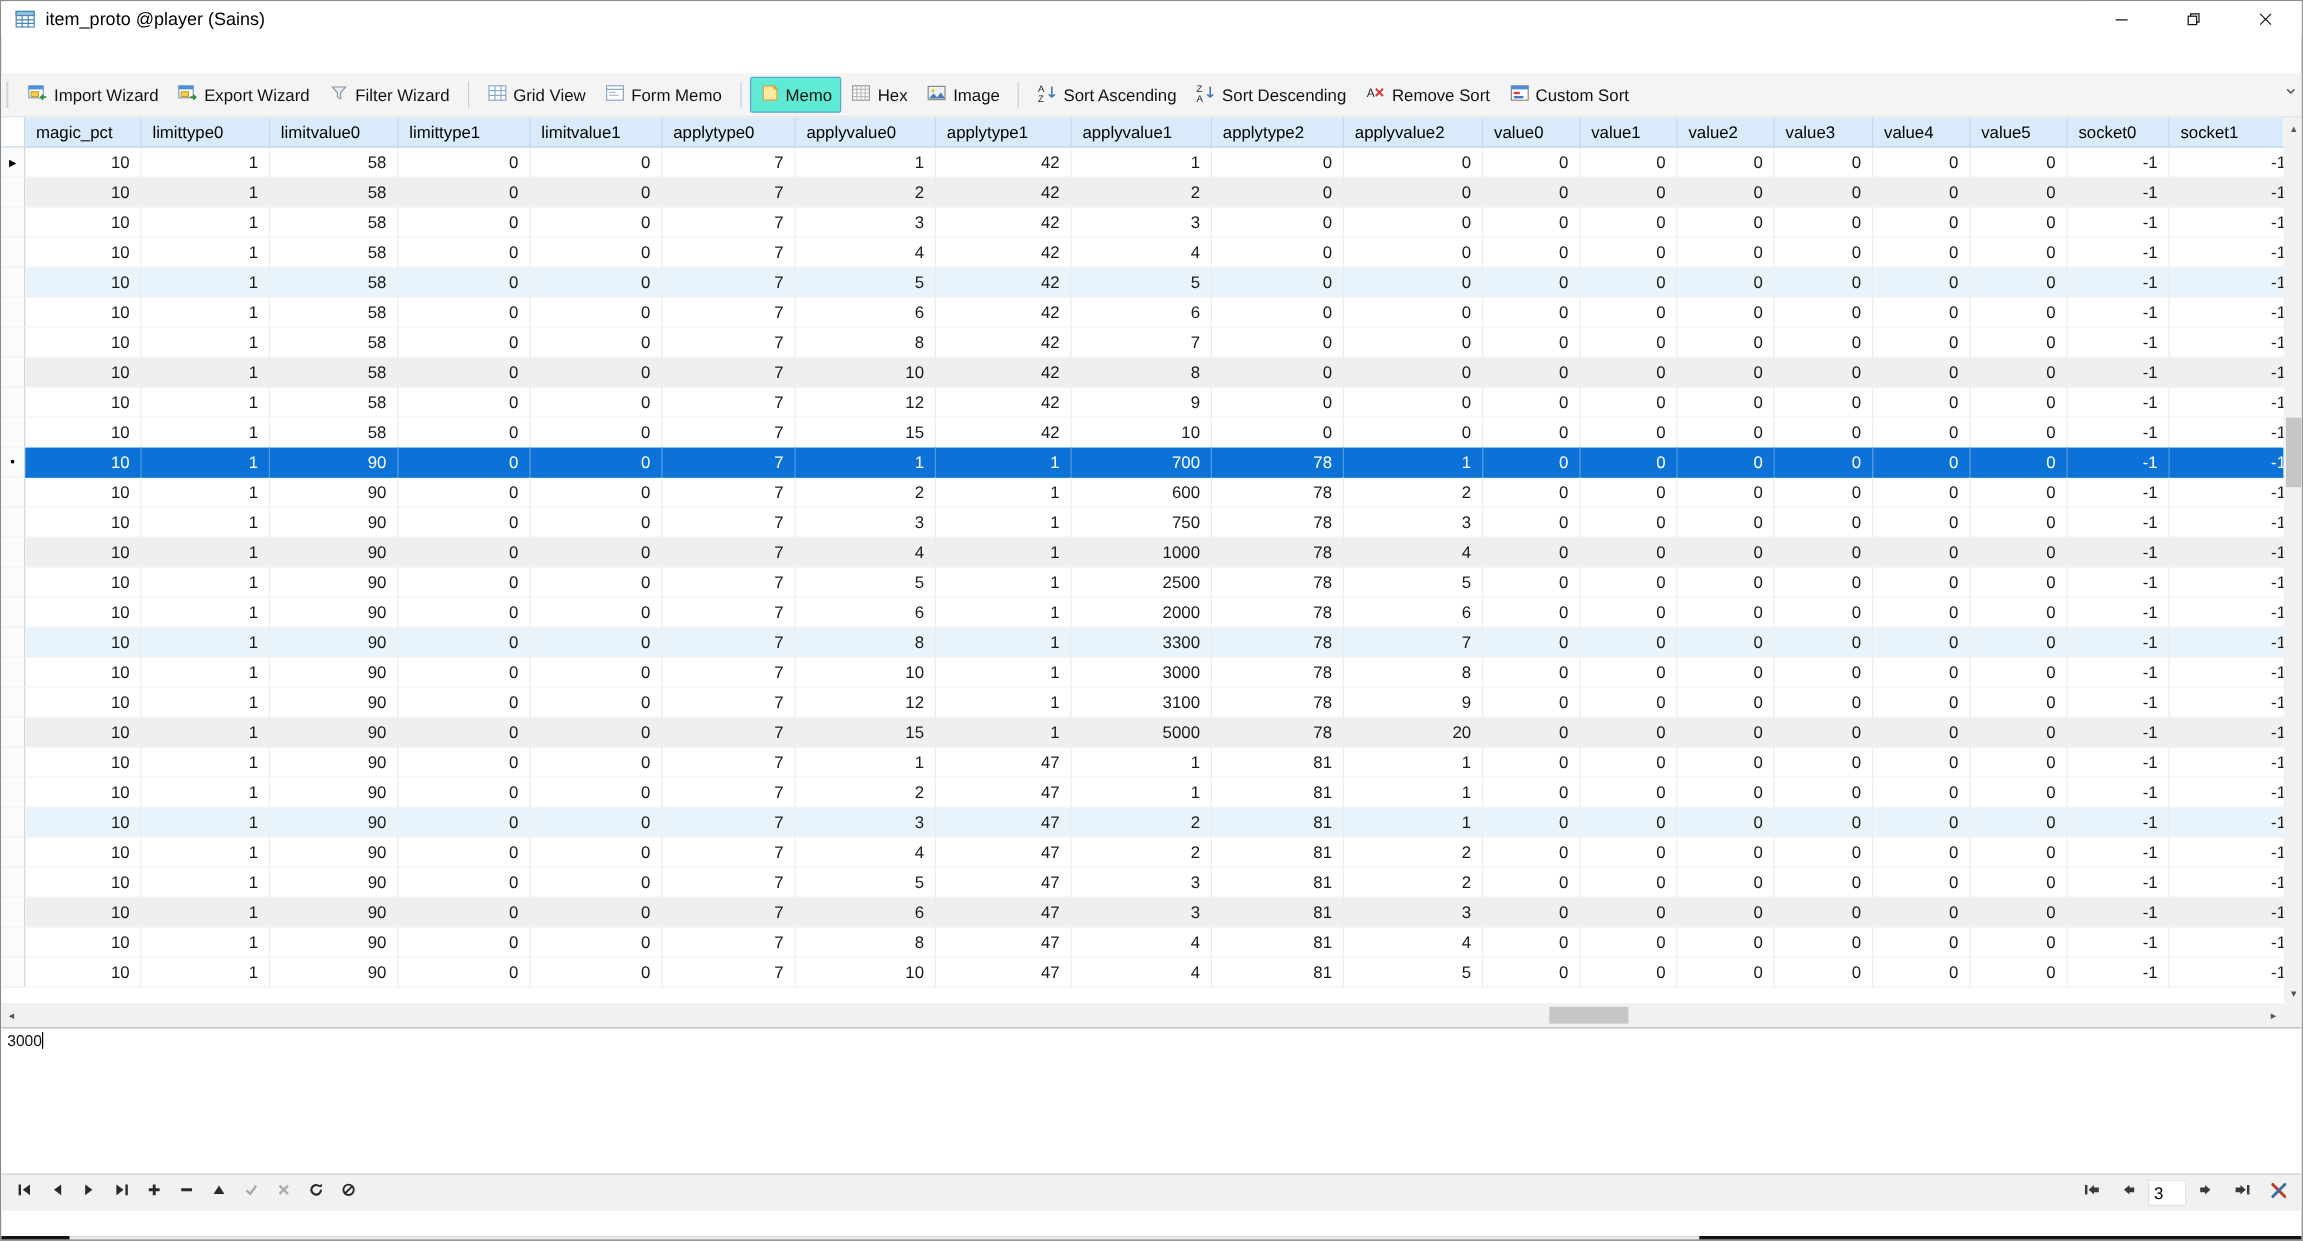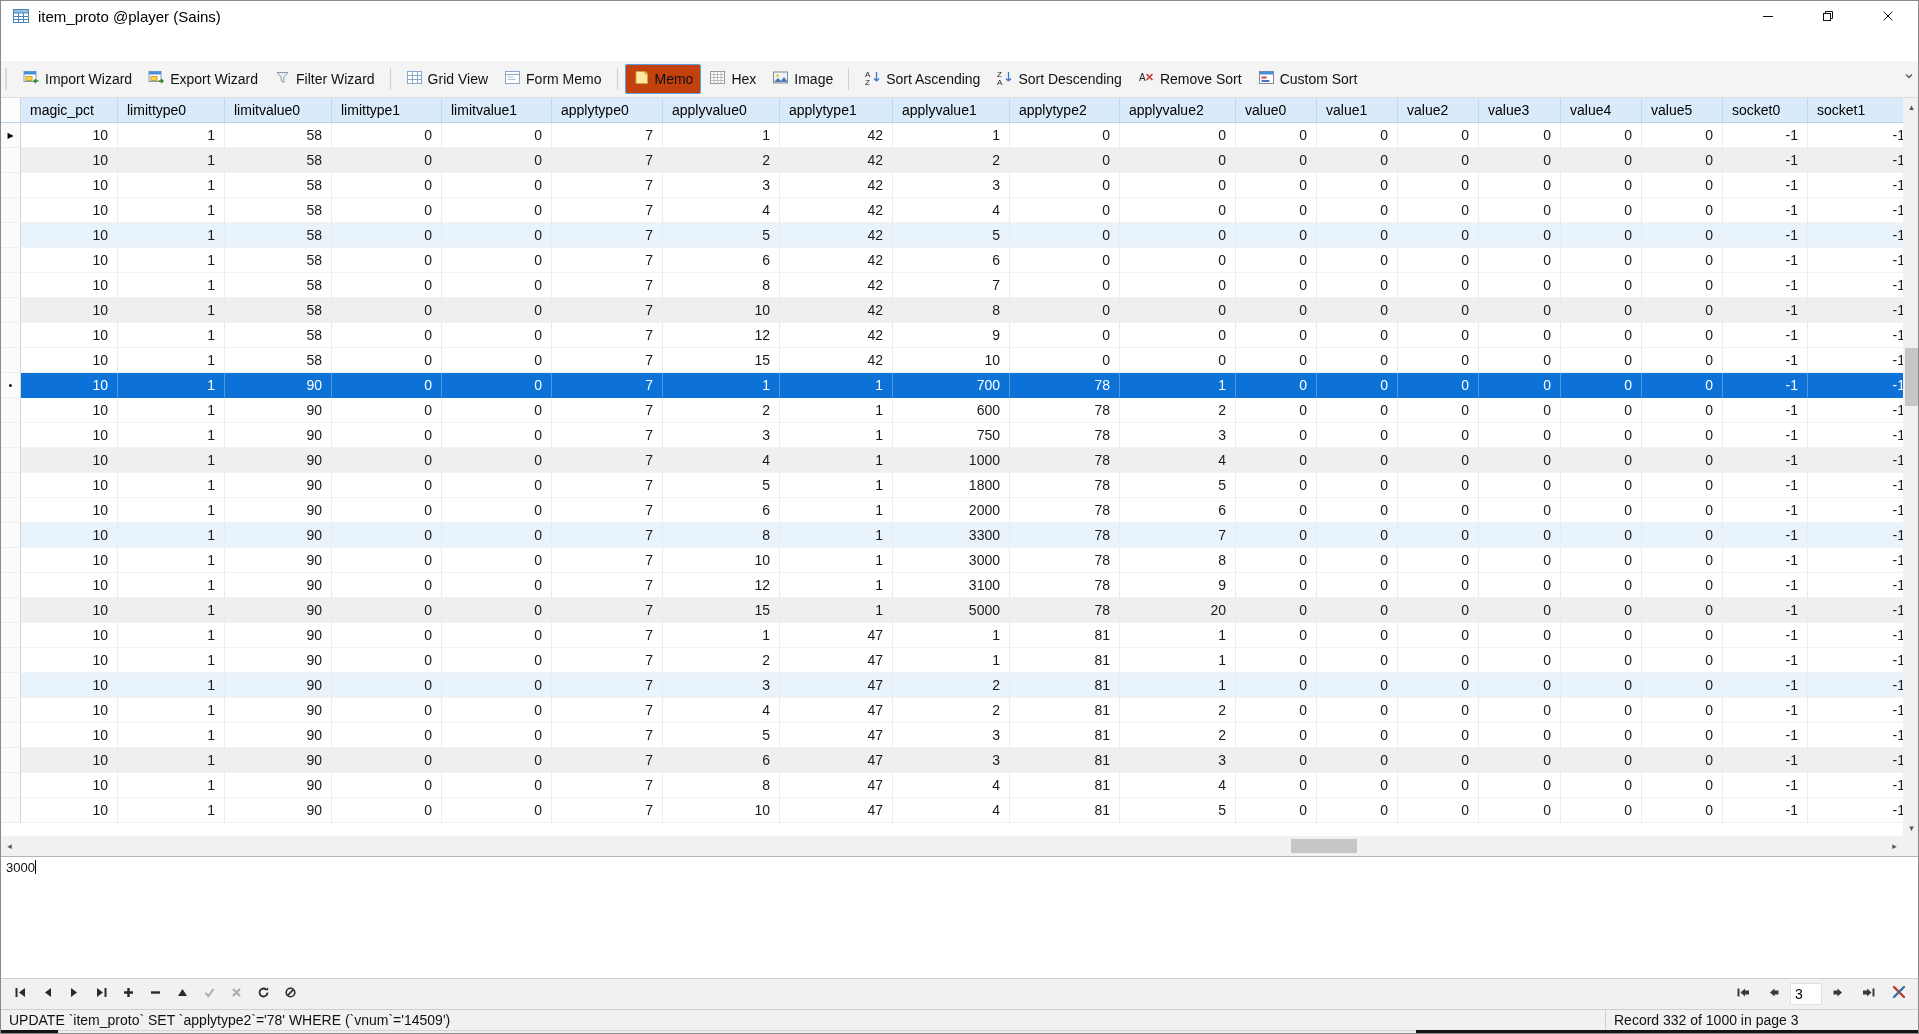--- a/index.html
+++ b/index.html
@@ -13,21 +13,21 @@
   .win-btn{width:60px;display:flex;align-items:center;justify-content:center;background:#fff;border:none;}
   
   .menubar{position:absolute;top:30px;left:0;right:0;height:30px;background:#f2f2f2;border-top:1px solid #e2e2e2;
     display:flex;align-items:center;padding-left:6px;font-size:14px;}
   .menu-item{padding:0 10px;line-height:30px;}
   
   .toolbar{position:absolute;top:60px;left:0;right:0;height:37px;background:#f4f4f4;border-bottom:1px solid #dcdcdc;
     display:flex;align-items:center;font-size:14px;box-sizing:border-box;}
   .tb-grip{width:3px;height:22px;border-left:2px solid #d8d8d8;margin:0 5px 0 4px;}
   .tb-btn{display:flex;align-items:center;gap:5px;padding:4px 7px;border:1px solid transparent;border-radius:2px;white-space:nowrap;}
-  .tb-btn.active{background:#c2410c;border-color:#5ba0dc;}
+  .tb-btn.active{background:#5eead4;border-color:#5ba0dc;}
   .tb-sep{width:1px;height:22px;background:#cfcfcf;margin:0 7px;}
   .tb-overflow{position:absolute;right:4px;top:6px;}
   
   .grid{position:absolute;top:97px;left:0;width:1902px;height:738px;background:#fff;overflow:hidden;}
   .hdr{display:flex;height:25px;background:#d9eafa;}
   .hcell{box-sizing:border-box;border-right:1px solid #c4d8ec;border-bottom:1px solid #bcd2e8;
     padding-left:9px;font-size:14px;line-height:24px;color:#000;flex:none;overflow:hidden;}
   .row{display:flex;height:25px;width:1914px;}
   .cell{box-sizing:border-box;border-right:1px solid #ececec;border-bottom:1px solid #f3f3f3;
     text-align:right;padding-right:9px;font-size:14px;line-height:24px;color:#1a1a1a;flex:none;overflow:hidden;}
@@ -543,21 +543,21 @@
       <div class="row">
         <div class="gut"></div>
         <div class="cell" style="width: 97px;">10</div>
         <div class="cell" style="width: 107px;">1</div>
         <div class="cell" style="width: 107px;">90</div>
         <div class="cell" style="width: 110px;">0</div>
         <div class="cell" style="width: 110px;">0</div>
         <div class="cell" style="width: 111px;">7</div>
         <div class="cell" style="width: 117px;">5</div>
         <div class="cell" style="width: 113px;">1</div>
-        <div class="cell" style="width: 117px;">1800</div>
+        <div class="cell" style="width: 117px;">2500</div>
         <div class="cell" style="width: 110px;">78</div>
         <div class="cell" style="width: 116px;">5</div>
         <div class="cell" style="width: 81px;">0</div>
         <div class="cell" style="width: 81px;">0</div>
         <div class="cell" style="width: 81px;">0</div>
         <div class="cell" style="width: 82px;">0</div>
         <div class="cell" style="width: 81px;">0</div>
         <div class="cell" style="width: 81px;">0</div>
         <div class="cell" style="width: 85px;">-1</div>
         <div class="cell" style="width: 107px;">-1</div>
@@ -951,21 +951,17 @@
         </div>
         <div class="nav-btn">
           <span><svg width="16" height="16" viewBox="0 0 16 16">
               <path d="M3 3l10 10" stroke="#c0392b" stroke-width="2.4" stroke-linecap="round"></path>
               <path d="M13 3 3 13" stroke="#3a6ea5" stroke-width="2.4" stroke-linecap="round"></path>
             </svg></span>
         </div>
       </div>
   </div>
 
-  <div class="statusbar">
-    <span class="sb-left">UPDATE `item_proto` SET `applytype2`='78' WHERE (`vnum`='14509')</span>
-    <span class="sb-right">Record 332 of 1000 in page 3</span>
-  </div>
 
   <div class="bstrip"></div>
   <div class="bstrip-light"></div>
 
 </div>
 
 </body></html>

